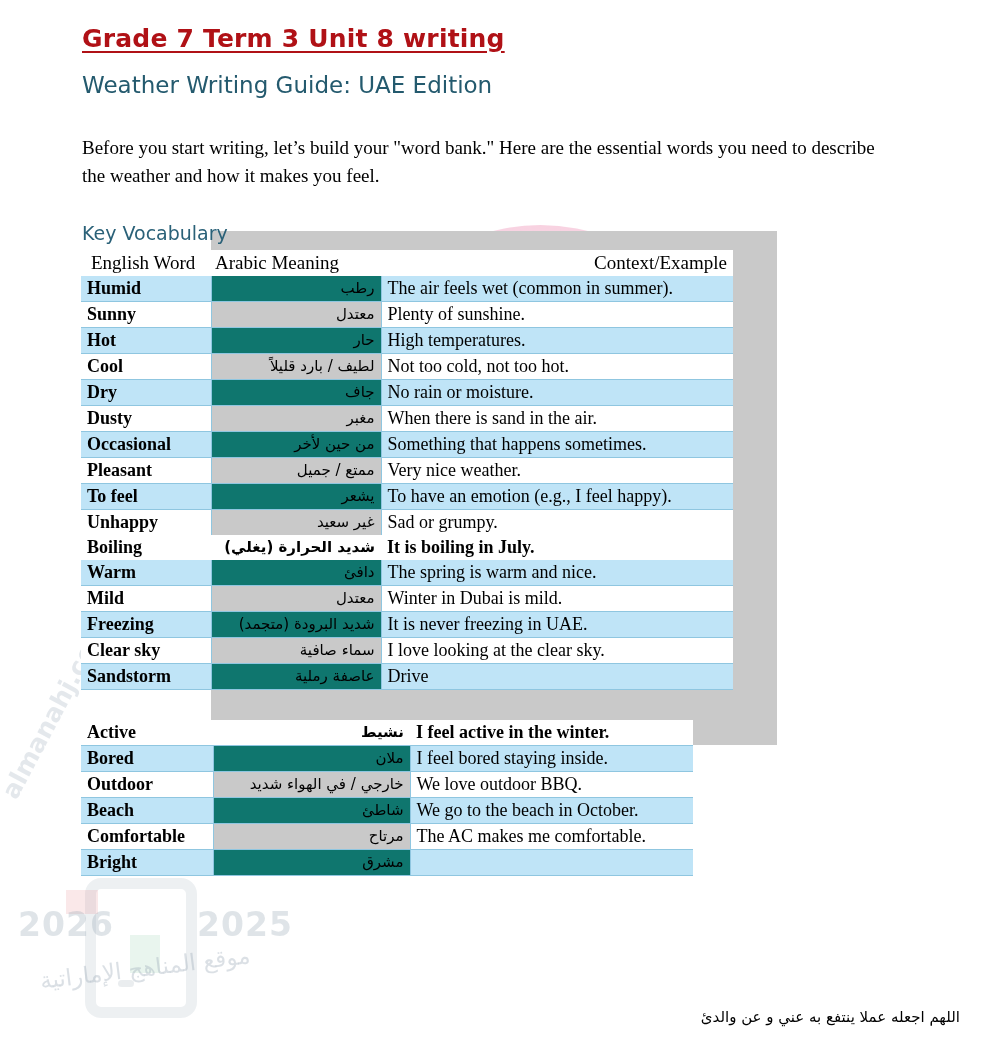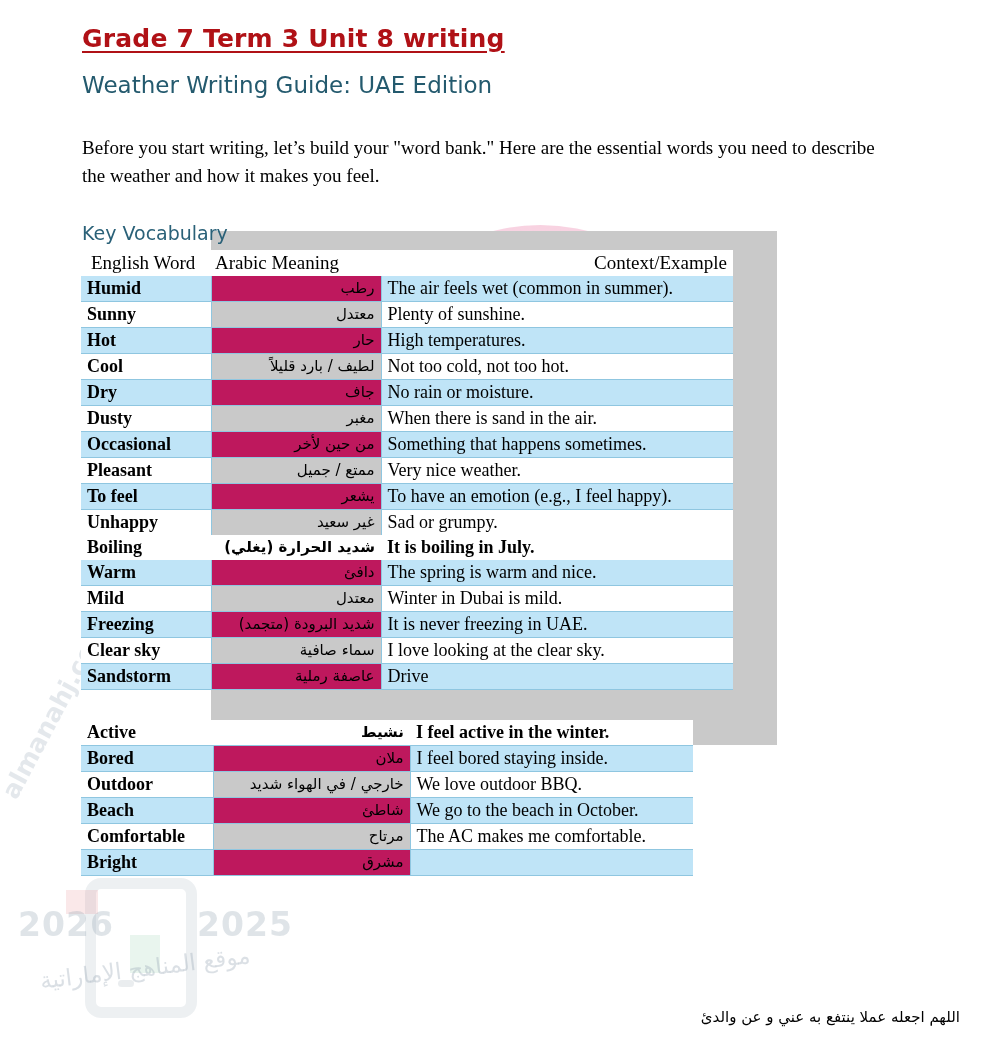--- a/index.html
+++ b/index.html
@@ -231,21 +231,21 @@
     line-height: 26px;
   }
   #table1 thead th.h-en  { text-align: left; padding-left: 10px; }
   #table1 thead th.h-ar  { text-align: left; padding-left: 4px; }
   #table1 thead th.h-ctx { text-align: right; }
 
   
   tr.shade  td { background: #bfe4f7; }
   tr.plain  td { background: #ffffff; }
   tr.plain td.c-ar { background: #c9c9c9; }
-  tr.shade td.c-ar { background: #be185d; }
+  tr.shade td.c-ar { background: #0f766e; }
 
   
   #table1 tbody tr td { border-bottom: 1px solid #8fc6e0; }
   #table1 tbody tr td.c-ctx { border-left: 1px solid #8fc6e0; }
   #table1 tbody tr td.c-en  { border-right: 1px solid #8fc6e0; }
 
   
   tr.r-boiling td { background: #ffffff !important; border-bottom: none !important; }
   tr.r-boiling td.c-ctx { font-weight: bold; border-left: none !important; }
   tr.r-boiling td.c-ar { font-weight: bold; font-size: 15px; }

